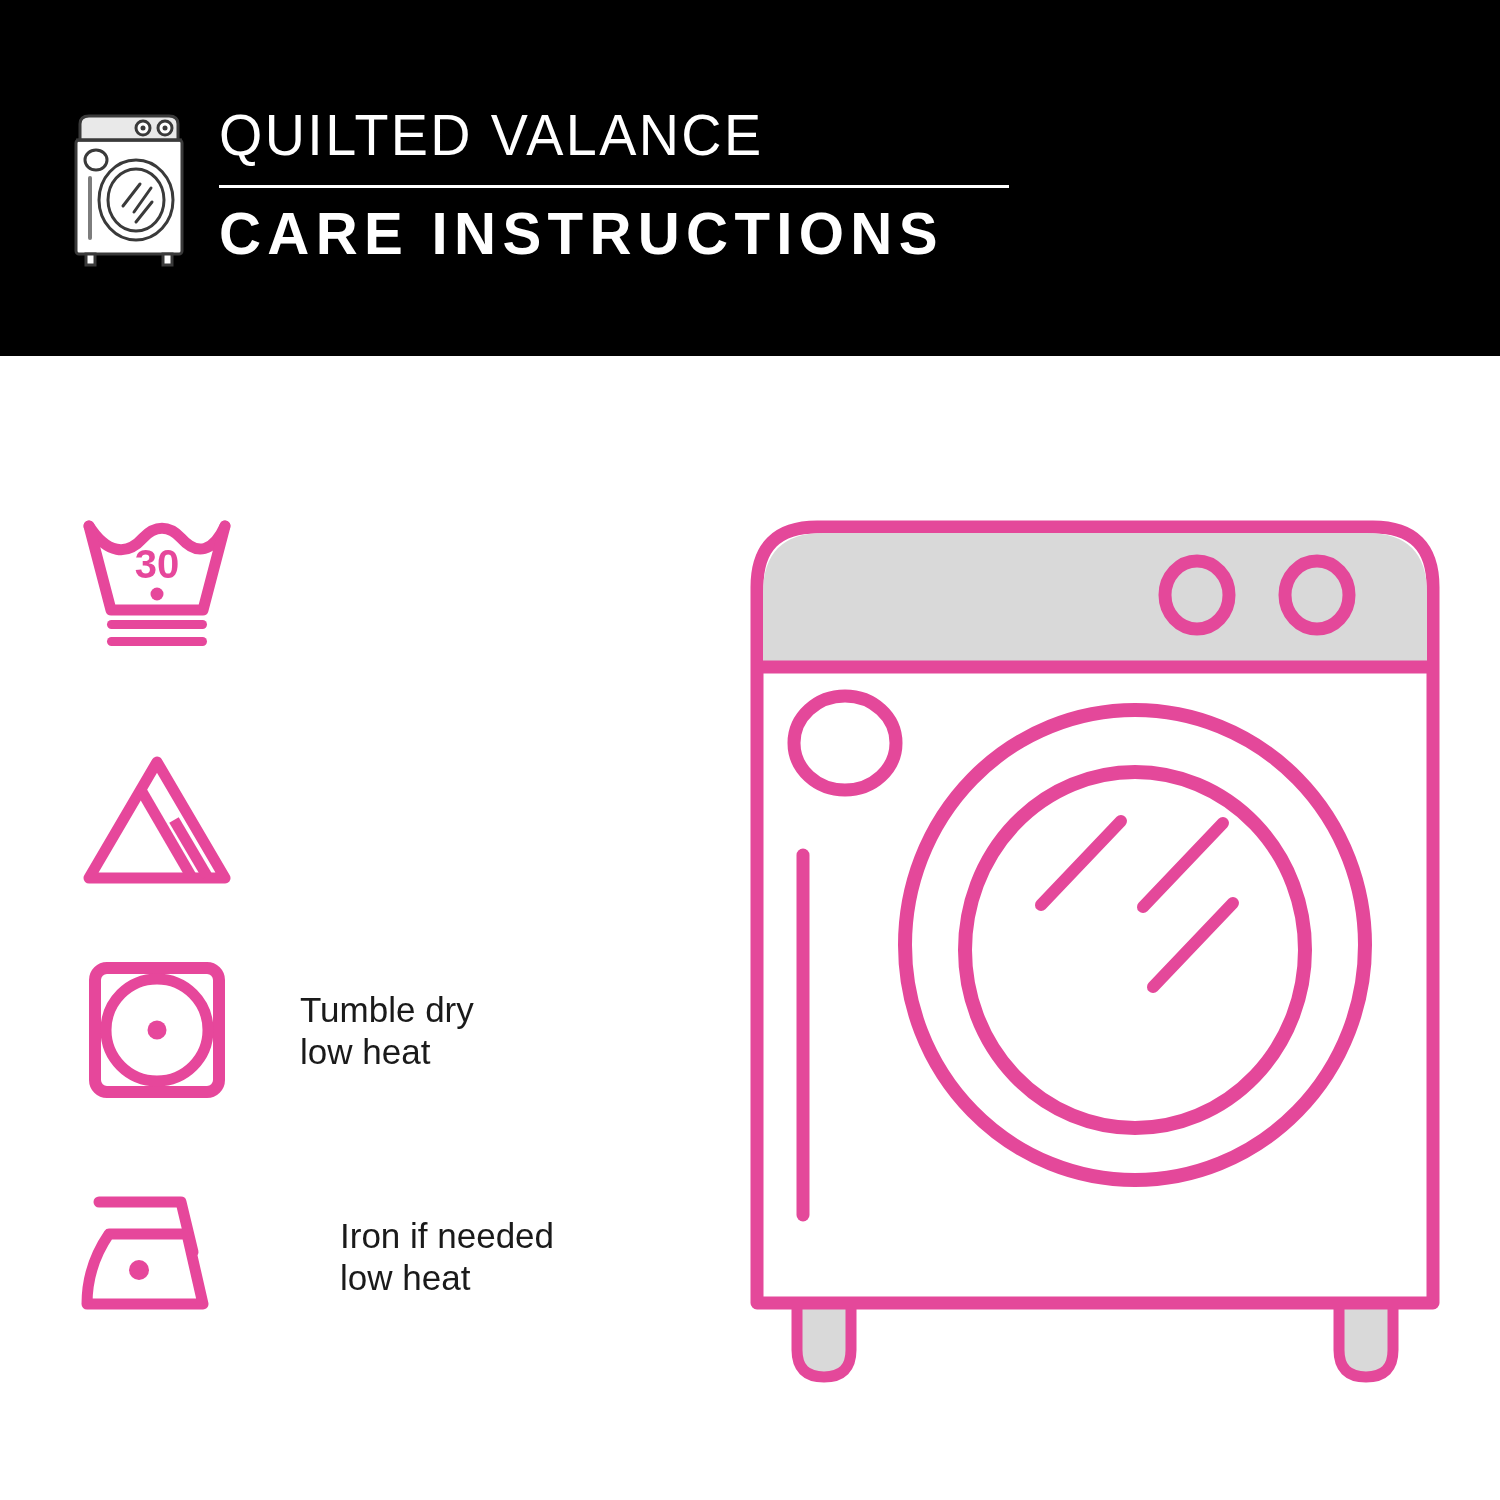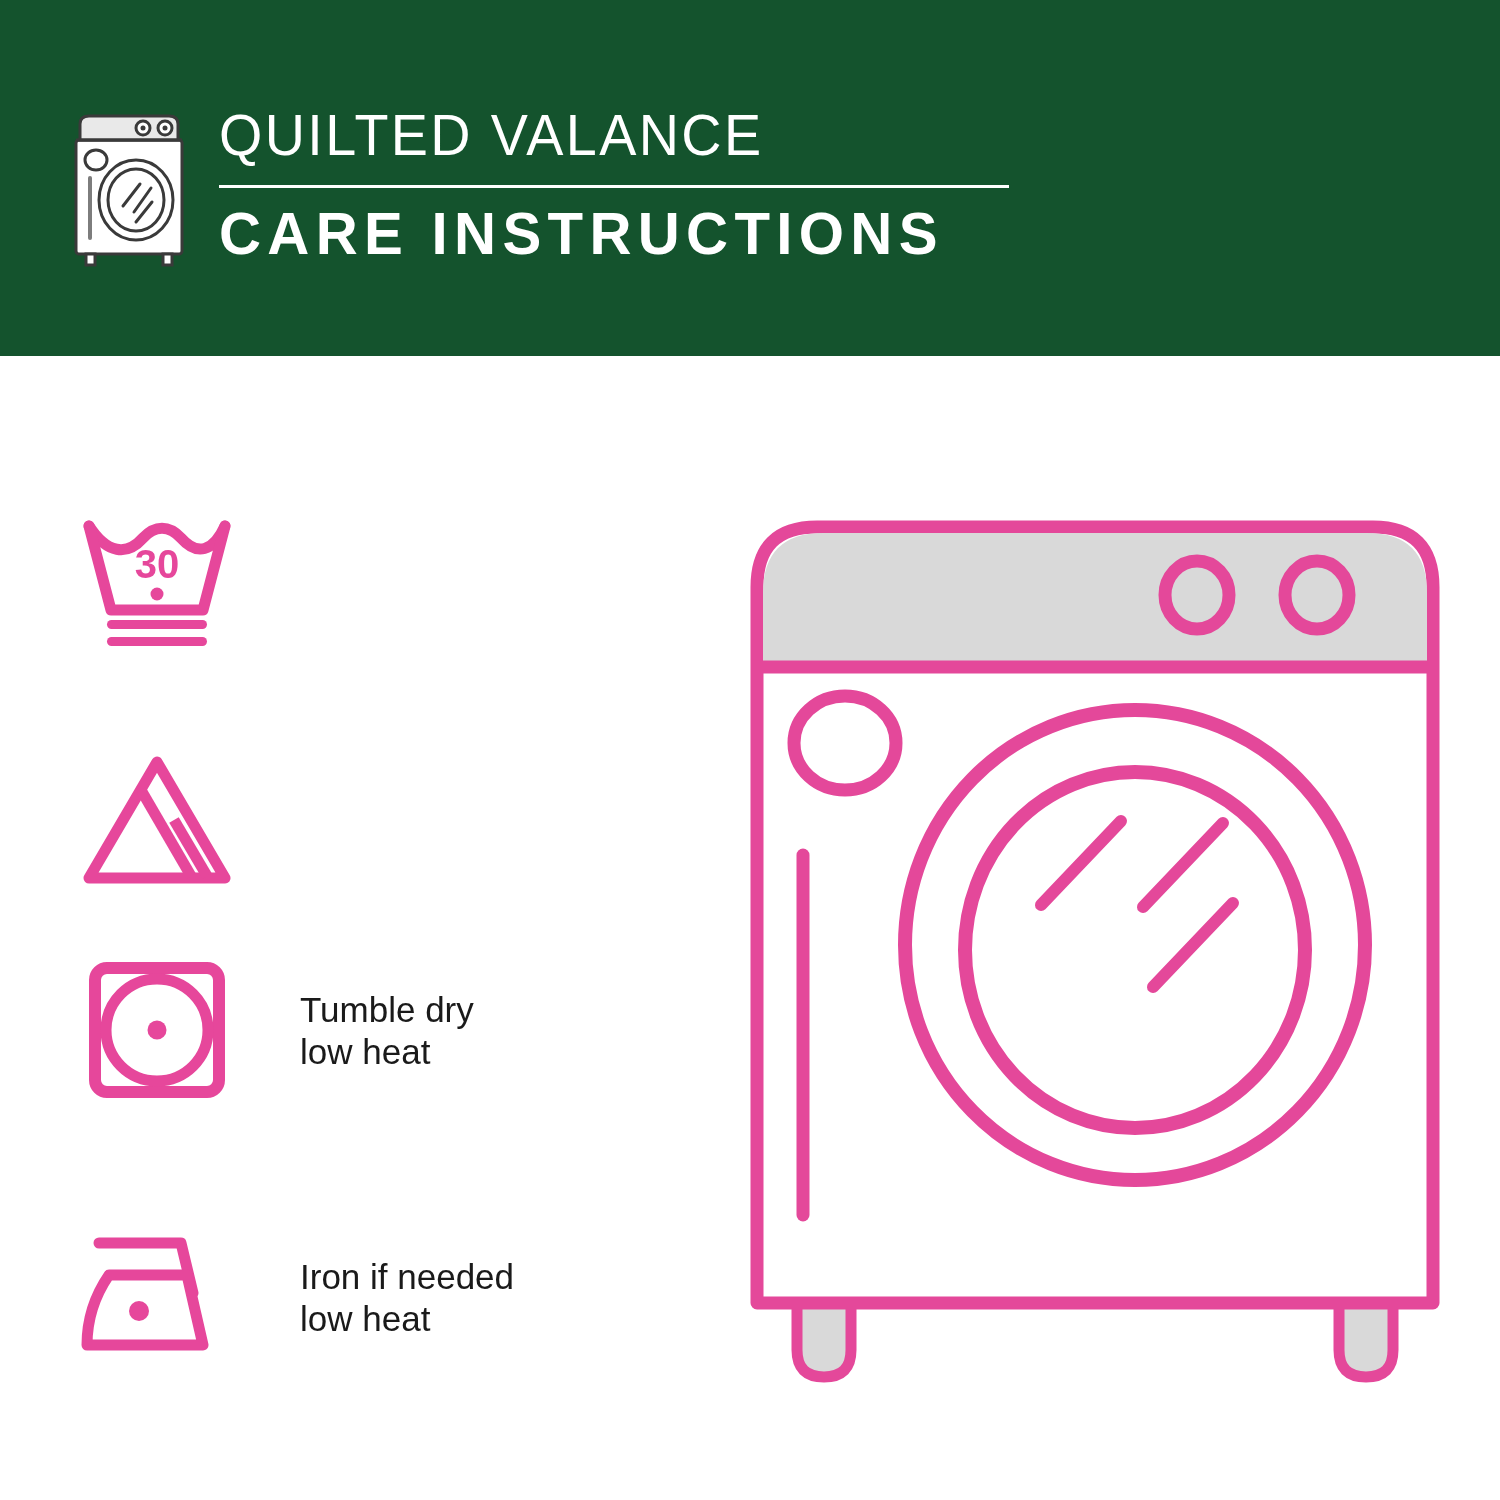--- a/index.html
+++ b/index.html
@@ -15,21 +15,21 @@
     overflow: hidden;
     position: relative;
   }
 
   
   #header {
     position: absolute;
     left: 0; top: 0;
     width: 1500px;
     height: 356px;
-    background: #14532d;
+    background: #000000;
   }
   #header-logo {
     position: absolute;
     left: 66px;
     top: 108px;
     width: 126px;
     height: 160px;
   }
   #header-titles {
     position: absolute;
@@ -191,21 +191,21 @@
       <svg viewBox="0 0 160 150" width="160" height="150" aria-hidden="true">
         <rect x="18" y="12" width="124" height="124" rx="12" ry="12" fill="none" stroke="#e6479b" stroke-width="12"></rect>
         <circle cx="80" cy="74" r="51" fill="none" stroke="#e6479b" stroke-width="11"></circle>
         <circle cx="80" cy="74" r="9.5" fill="#e6479b"></circle>
       </svg>
     </div>
     <div class="care-text">Tumble dry
 low heat</div>
   </div>
 
-  <div class="care-row" style="top:867px;">
+  <div class="care-row" style="top:826px;gap:40px;">
     <div class="care-symbol">
       <svg viewBox="0 0 160 150" width="160" height="150" aria-hidden="true">
 
         <path d="M22 20 L104 20 L116 70" fill="none" stroke="#e6479b" stroke-width="11" stroke-linecap="round" stroke-linejoin="round"></path>
 
         <path d="M32 52 L110 52 L126 122 L10 122 Q10 84, 32 52 Z" fill="none" stroke="#e6479b" stroke-width="11" stroke-linecap="round" stroke-linejoin="round"></path>
 
         <circle cx="62" cy="88" r="10" fill="#e6479b"></circle>
       </svg>
     </div>

